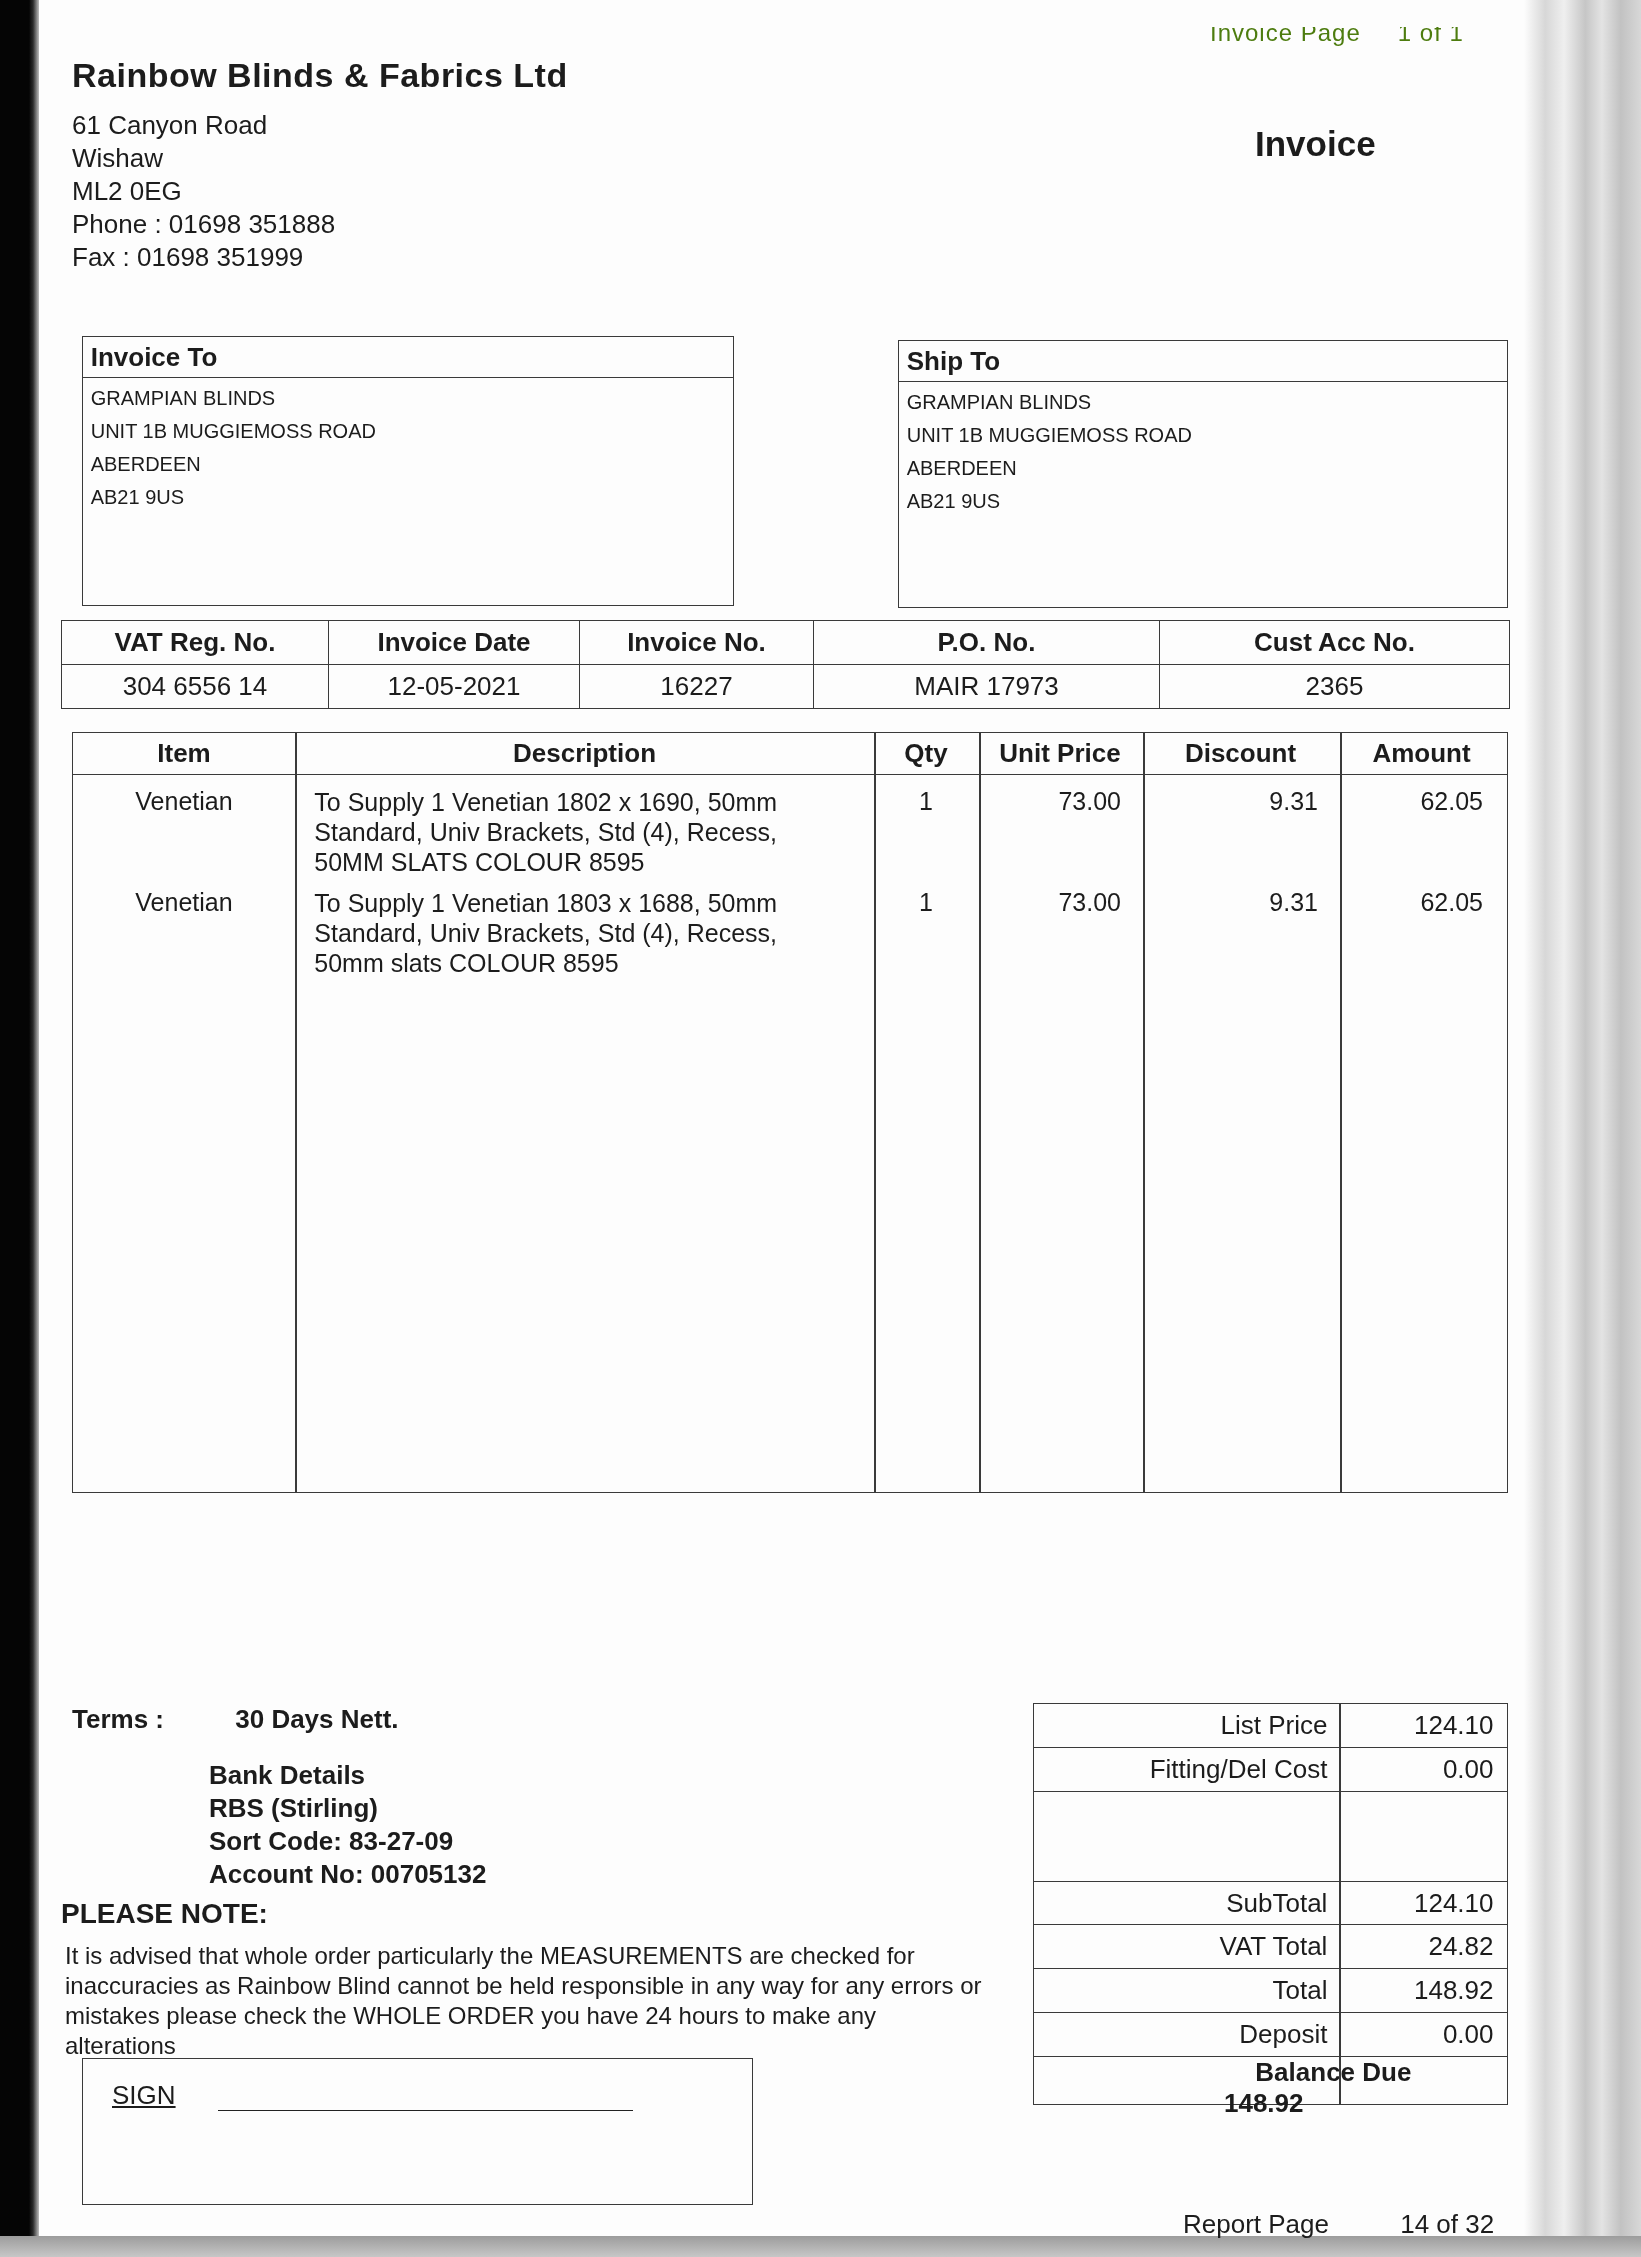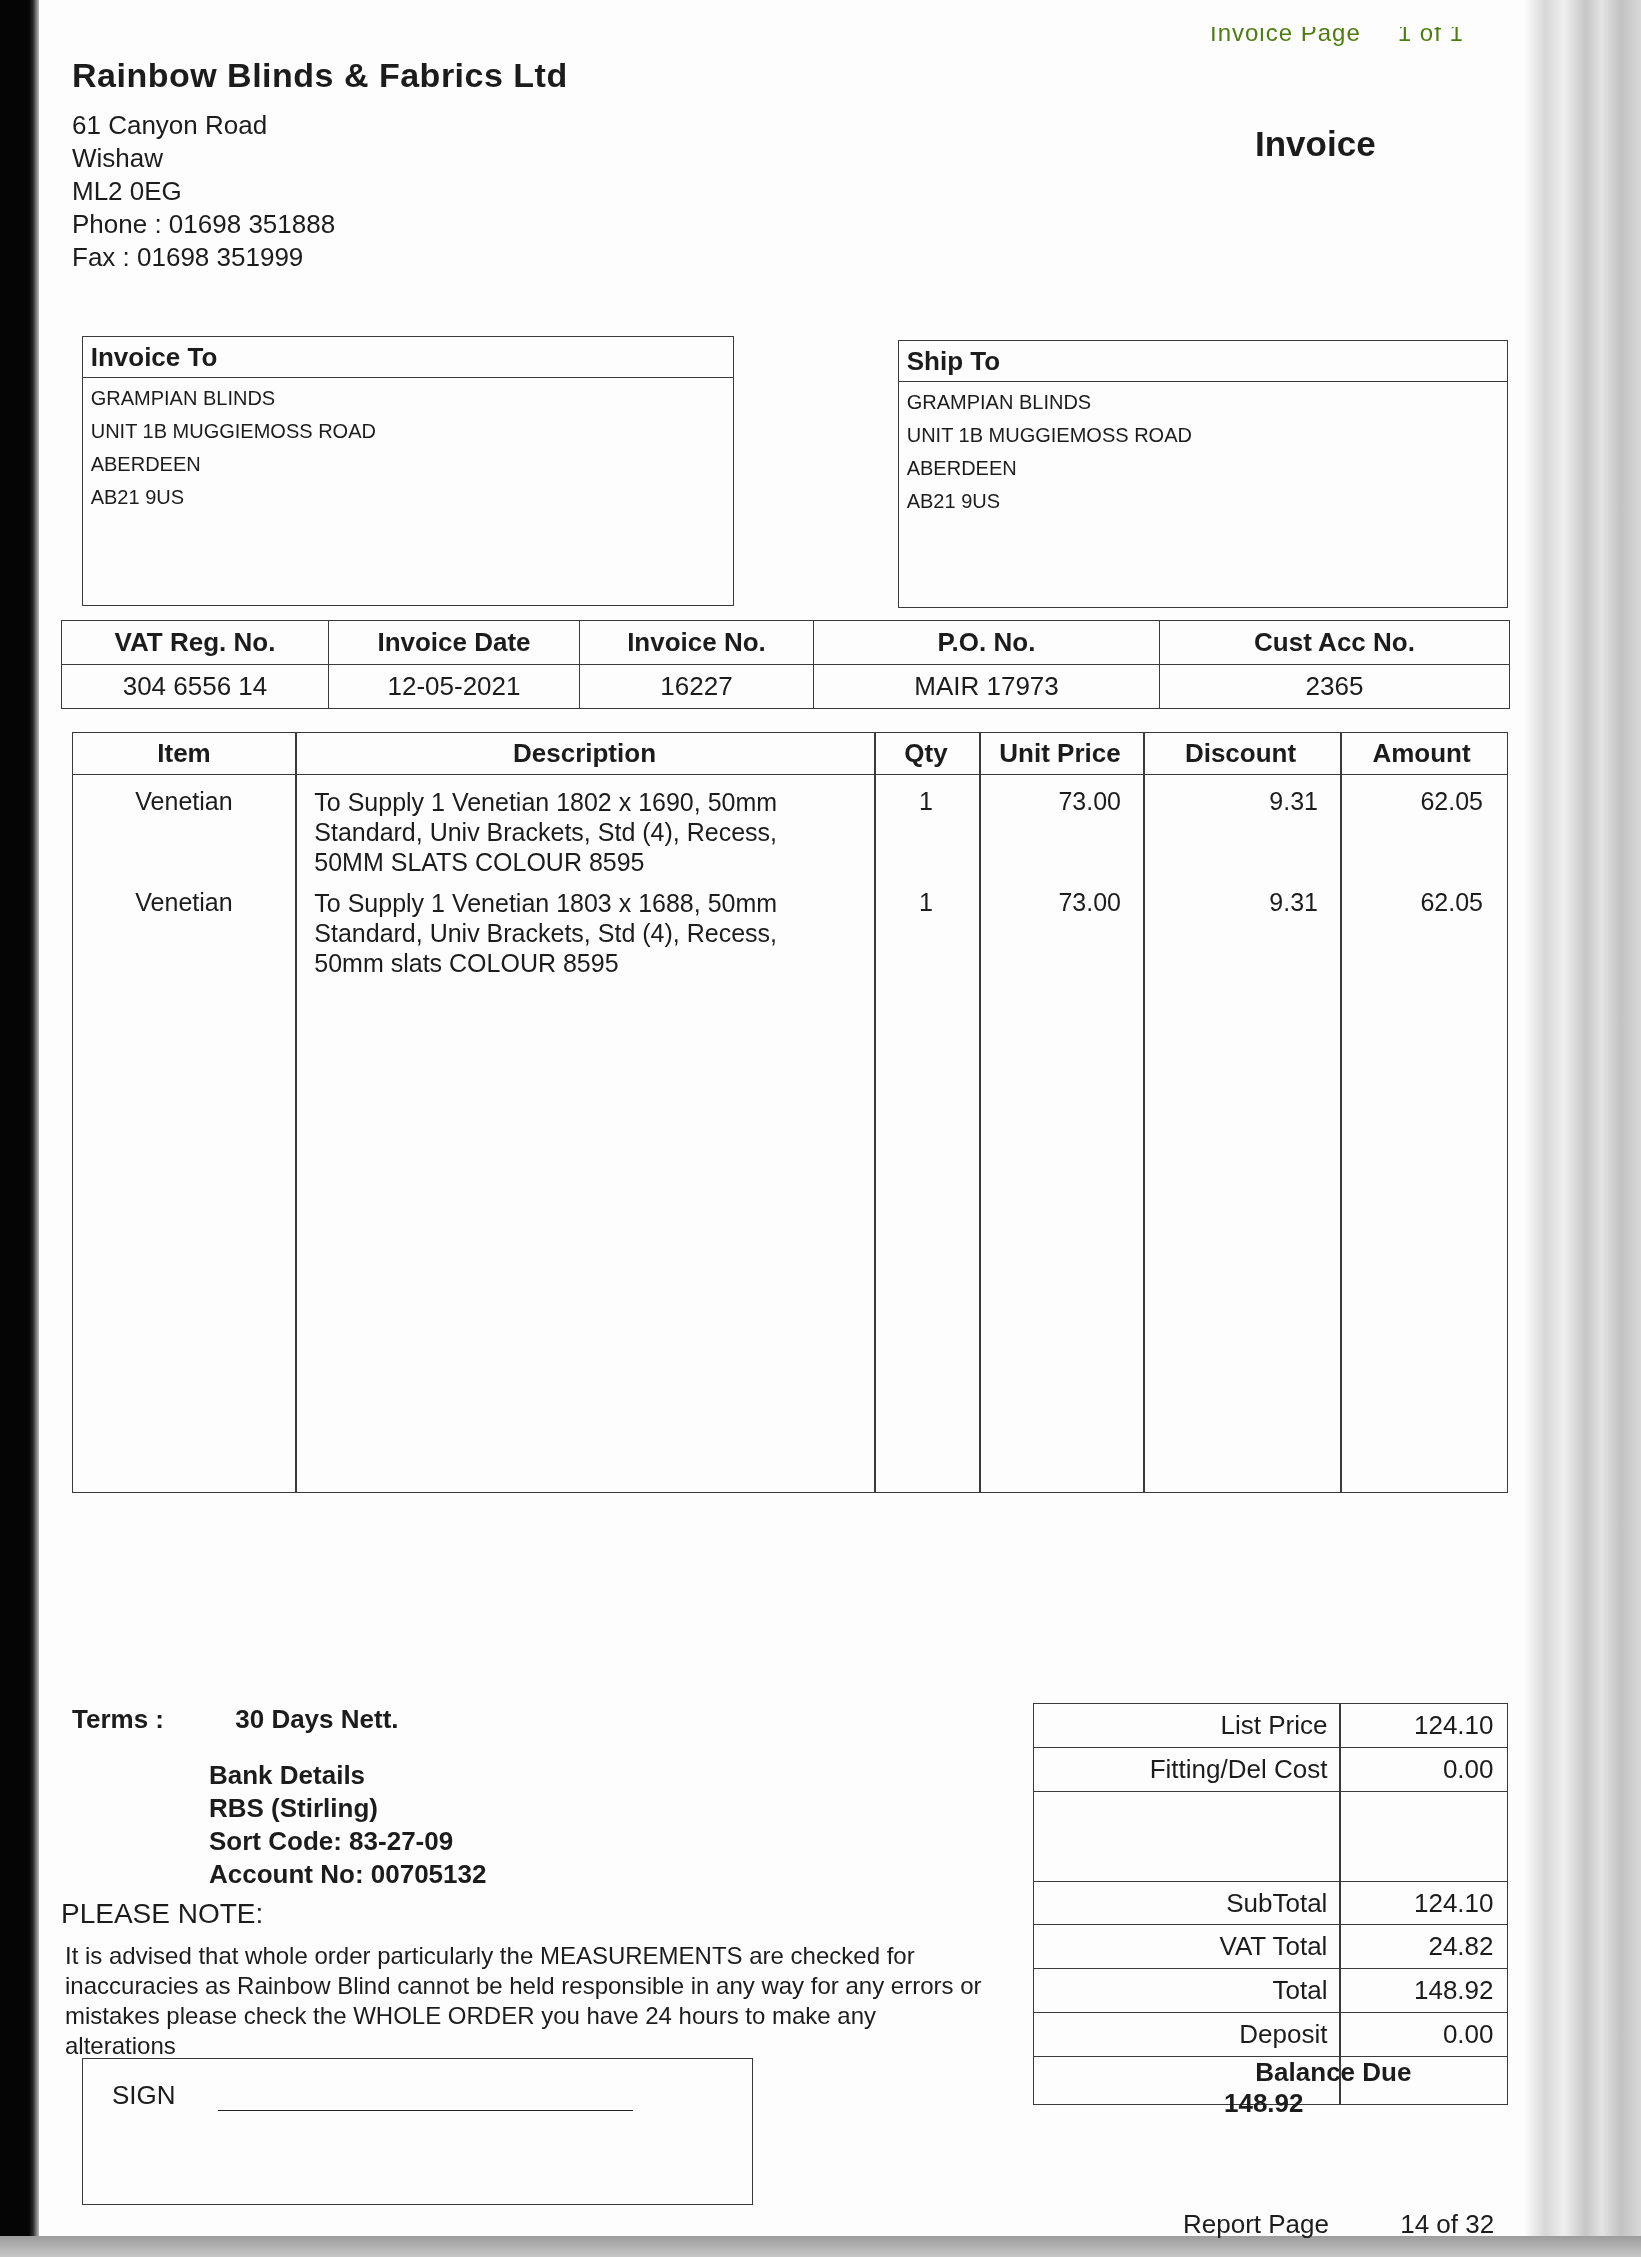--- a/index.html
+++ b/index.html
@@ -91,42 +91,42 @@
   .item-row .cell-desc { font-size: 25px; line-height: 30px; padding-left: 19.3px; white-space: pre-line; }
   .item-row .cell-qty { text-align: center; font-size: 25px; }
   .item-row .cell-num { text-align: right; font-size: 25px; padding-right: 21px; }
   
   .terms { position: absolute; left: 72px; top: 1704px; font-size: 26px; font-weight: bold; }
   .terms .terms-value { margin-left: 64px; }
   .bank {
     position: absolute; left: 209px; top: 1759px;
     font-size: 26px; font-weight: bold; line-height: 33px; white-space: pre-line;
   }
-  .please-note { position: absolute; left: 61px; top: 1898px; font-size: 28px; font-weight: normal; }
+  .please-note { position: absolute; left: 61px; top: 1898px; font-size: 28px; font-weight: bold; }
   .note-body {
     position: absolute; left: 65px; top: 1941px; width: 917px;
     font-size: 24px; line-height: 30px;
   }
   
   .totals {
     position: absolute; left: 1033px; top: 1703px; width: 475px; height: 402px;
     border: 1.9px solid #3a3a3a; background: #fdfdfd;
   }
   .totals-divider { position: absolute; top: 0; bottom: 0; left: 305px; width: 1.9px; background: #3a3a3a; }
   .tot-row { display: flex; height: 44px; align-items: center; border-bottom: 1.9px solid #3a3a3a; }
   .tot-row .t-label { width: 305px; text-align: right; padding-right: 11.6px; font-size: 26px; }
   .tot-row .t-value { flex: 1; text-align: right; padding-right: 13.5px; font-size: 26px; }
   .tot-spacer { height: 89px; }
   .tot-row.subtotal { border-top: 1.9px solid #3a3a3a; }
   .tot-row.balance { border-bottom: none; flex-direction: column; }
   .tot-row.balance .t-label, .tot-row.balance .t-value { font-weight: bold; }
   
   .sign-box {
     position: absolute; left: 82px; top: 2058px; width: 671px; height: 147px;
-    border: 1.9px solid #3a3a3a; background: #fdfdfd; padding: 21px 0 0 29px;
+    border: 1.9px solid #3a3a3a; background: #fdfdfd; padding: 21px 0 0 29px; text-decoration: underline;
   }
   .sig-row { display: flex; align-items: flex-end; margin-bottom: 19.3px; }
   .sig-row .sig-label { font-size: 26px; width: 106px; }
   .sig-row .sig-line { width: 415px; border-bottom: 1.9px solid #222; height: 29px; }
   
   .report-page { position: absolute; left: 1183px; top: 2209px; font-size: 26px; }
   .report-page .rp-value { margin-left: 64px; }
 </style>
 </head>
 <body>

